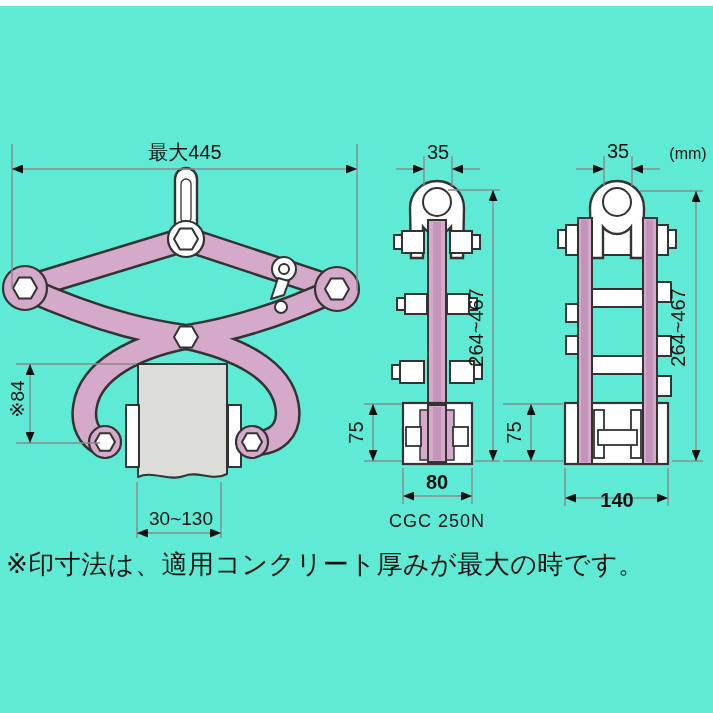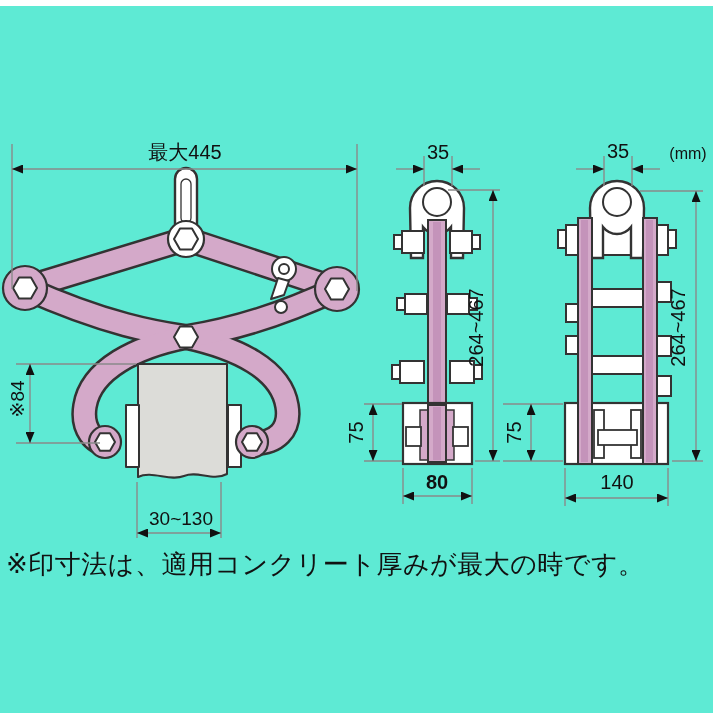--- a/index.html
+++ b/index.html
@@ -184,22 +184,23 @@
 </svg>
 
 <div class="lbl dim c" style="left:120px;top:136px;width:130px;">最大445</div>
 <div class="lbl dim-s c rot" style="left:-12px;top:383px;width:60px;">※84</div>
 <div class="lbl dim-s c" style="left:120px;top:503px;width:122px;">30~130</div>
 
 <div class="lbl dim c" style="left:408px;top:136px;width:60px;">35</div>
 <div class="lbl dim c rot" style="left:421px;top:311px;width:110px;">264~467</div>
 <div class="lbl dim c rot" style="left:334px;top:416px;width:44px;">75</div>
 <div class="lbl dim c" style="left:407px;top:466px;width:60px;font-weight:bold;">80</div>
+<div class="lbl model c" style="left:377px;top:506px;width:120px;">CGC 250N</div>
 
 <div class="lbl dim c" style="left:588px;top:135px;width:60px;">35</div>
 <div class="lbl mm c" style="left:658px;top:140px;width:60px;">(mm)</div>
 <div class="lbl dim c rot" style="left:623px;top:311px;width:110px;">264~467</div>
 <div class="lbl dim c rot" style="left:492px;top:416px;width:44px;">75</div>
-<div class="lbl dim c" style="left:587px;top:466px;width:60px;">140</div>
+<div class="lbl dim c" style="left:587px;top:484px;width:60px;font-weight:bold;">140</div>
 
 <div class="lbl foot" style="left:6px;top:545px;">※印寸法は、適用コンクリート厚みが最大の時です。</div>
 
 </div>
 
 </body></html>

